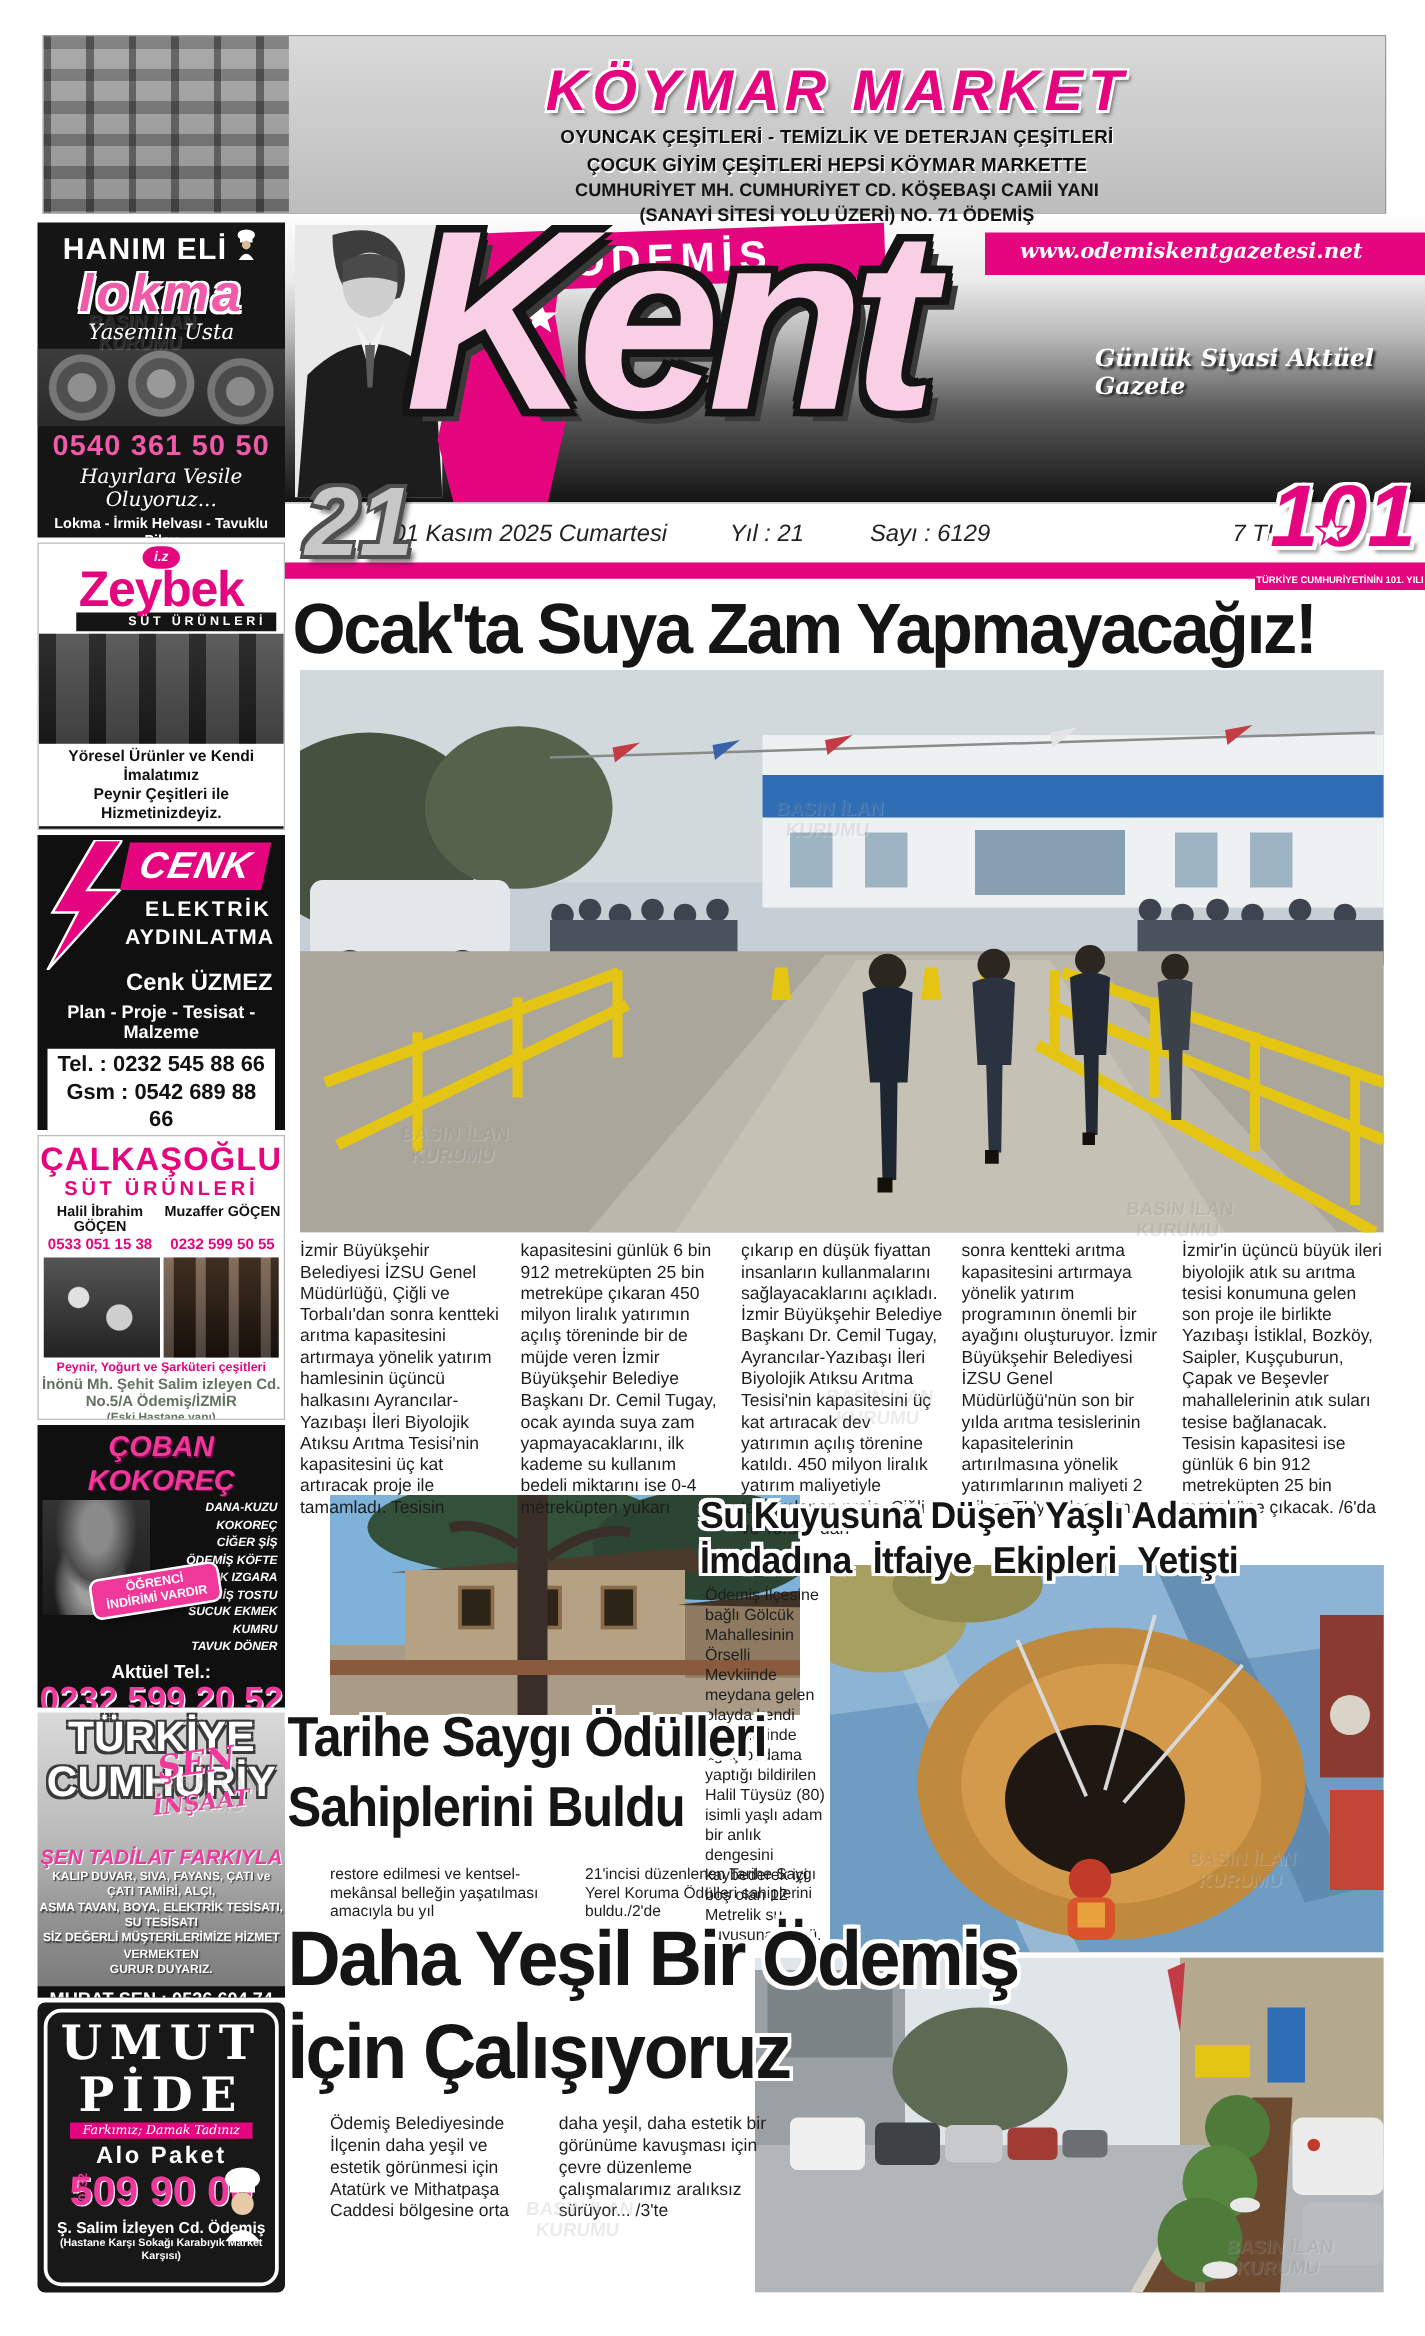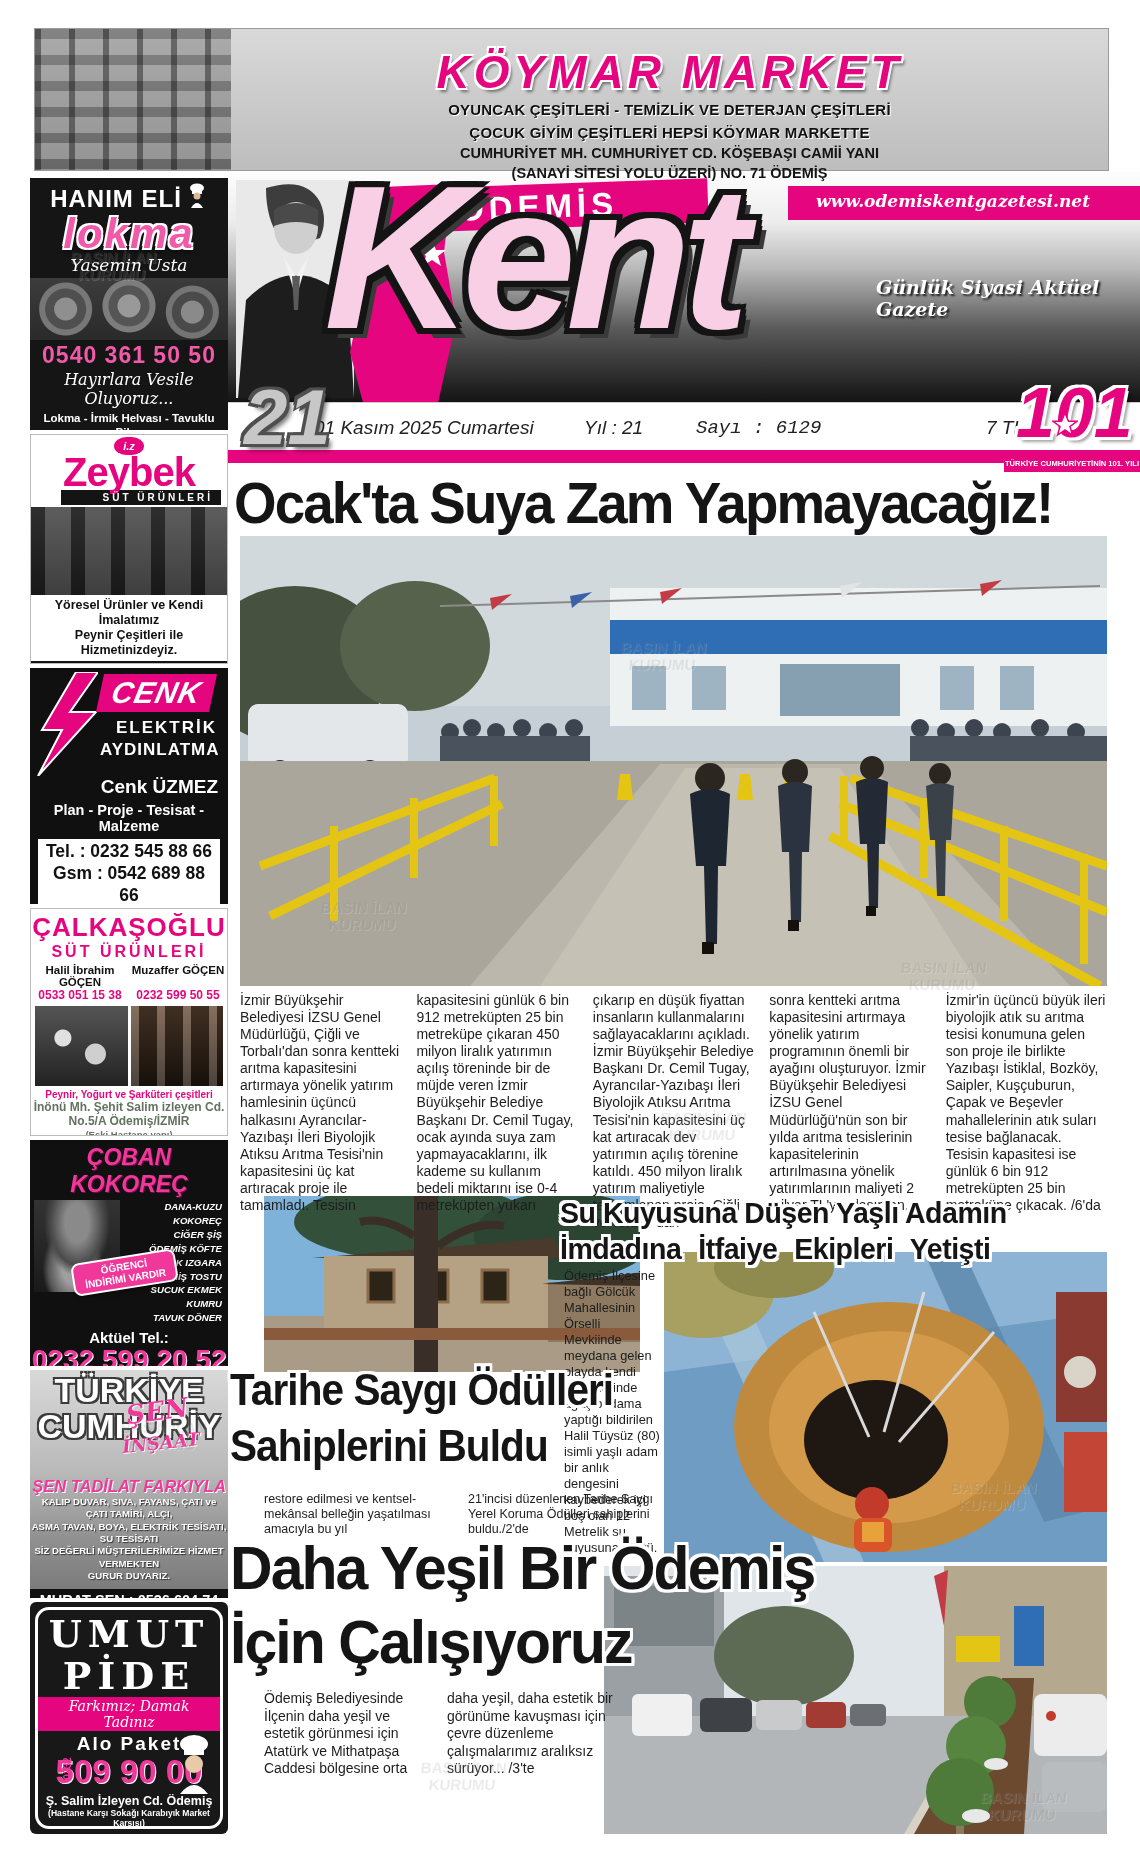--- a/index.html
+++ b/index.html
@@ -107,21 +107,21 @@
       text-shadow:1px 1px 0 #fff;}
   .sen-title{font-size:16.5px;font-weight:900;font-style:italic;color:#f0379a;margin-top:34px;
       text-shadow:1px 1px 0 #fff;}
   .sen-line{font-size:9.6px;font-weight:900;color:#fff;line-height:1.3;text-shadow:1px 1px 1px #333;}
   .sen-contact{background:#101010;color:#fff;font-size:14.5px;font-weight:900;padding:3px 0;margin-top:6px;}
   
   .umut{top:1602px;height:232px;background:#181818;border-radius:6px;position:absolute;}
   .umut-inner{position:absolute;inset:5px;border:3px solid #fff;border-radius:14px;text-align:center;color:#fff;overflow:hidden;}
   .umut-brand{font-family:"DejaVu Serif",serif;font-size:38px;font-weight:bold;letter-spacing:6px;line-height:.95;margin-top:6px;}
   .umut-slogan{background:#e5067f;display:inline-block;padding:1px 10px;margin-top:3px;
-      font-family:"DejaVu Serif",serif;font-style:italic;font-size:14px;}
+      font-family:"DejaVu Serif",serif;font-style:italic;font-size:10px;}
   .umut-alo{font-size:19px;font-weight:900;letter-spacing:2px;margin-top:2px;}
   .umut-phone-row{position:relative;height:38px;}
   .umut-code{position:absolute;left:18px;top:8px;font-size:10px;font-weight:900;color:#f0379a;transform:rotate(-90deg);}
   .umut-phone{font-size:33px;font-weight:900;color:#f0379a;line-height:1;text-shadow:1px 1px 0 #fff;}
   .umut-addr{font-size:12.5px;font-weight:900;margin-top:1px;}
   .umut-note{font-size:8.6px;font-weight:bold;}
   .umut-chef{position:absolute;right:4px;bottom:26px;}
   
   .masthead{left:228px;top:172px;width:912px;height:230px;overflow:hidden;z-index:1;
       background:linear-gradient(180deg,#fdfdfd 0%,#ececec 22%,#b9b9b9 42%,#5a5a5a 68%,#141414 100%);}
@@ -362,21 +362,21 @@
   <div class="mh-city">ÖDEMİŞ</div>
   <div class="mh-web-band"></div>
   <div class="mh-web">www.odemiskentgazetesi.net</div>
   <div class="mh-tagline">Günlük Siyasi Aktüel Gazete</div>
   <div class="kent">Kent</div>
 </div>
 <div class="abs badge21">21</div>
 <div class="abs dateline">
   <span class="dl-text" style="left:86px;">01 Kasım 2025 Cumartesi</span>
   <span class="dl-text" style="left:356px;">Yıl : 21</span>
-  <span class="dl-text" style="left:468px;font-family:Liberation Mono, monospace;">Sayı : 6129</span>
+  <span class="dl-text" style="left:468px;">Sayı : 6129</span>
   <span class="dl-text" style="left:758px;">7 TL.</span>
 </div>
 <div class="abs pinkbar"></div>
 <div class="abs badge101">101</div>
 <span class="badge101-star">
   <svg width="26" height="26" viewBox="-13 -13 26 26">
       <polygon points="0,-12 3.5,-3.7 12,-3.7 5,1.5 7.4,10 0,5 -7.4,10 -5,1.5 -12,-3.7 -3.5,-3.7" fill="#ffffff" stroke="#e5067f" stroke-width="1.5"></polygon>
     </svg>
 </span>
 <div class="abs anniv">TÜRKİYE CUMHURİYETİNİN 101. YILI</div>

